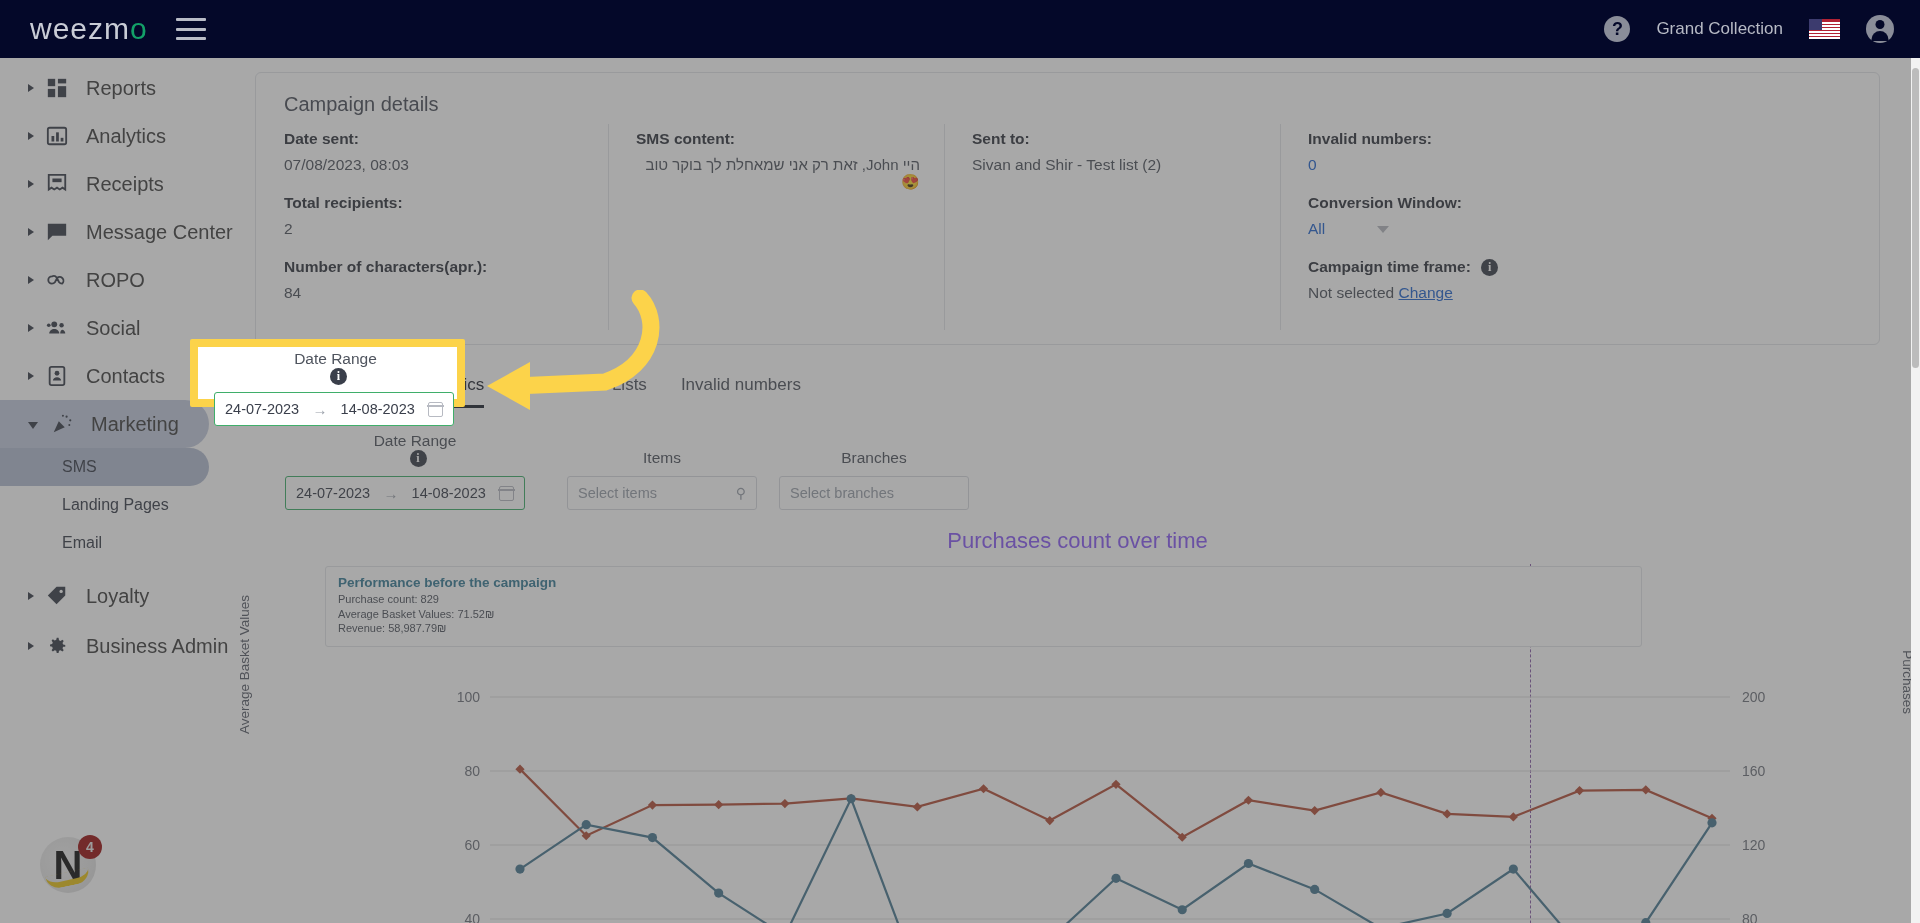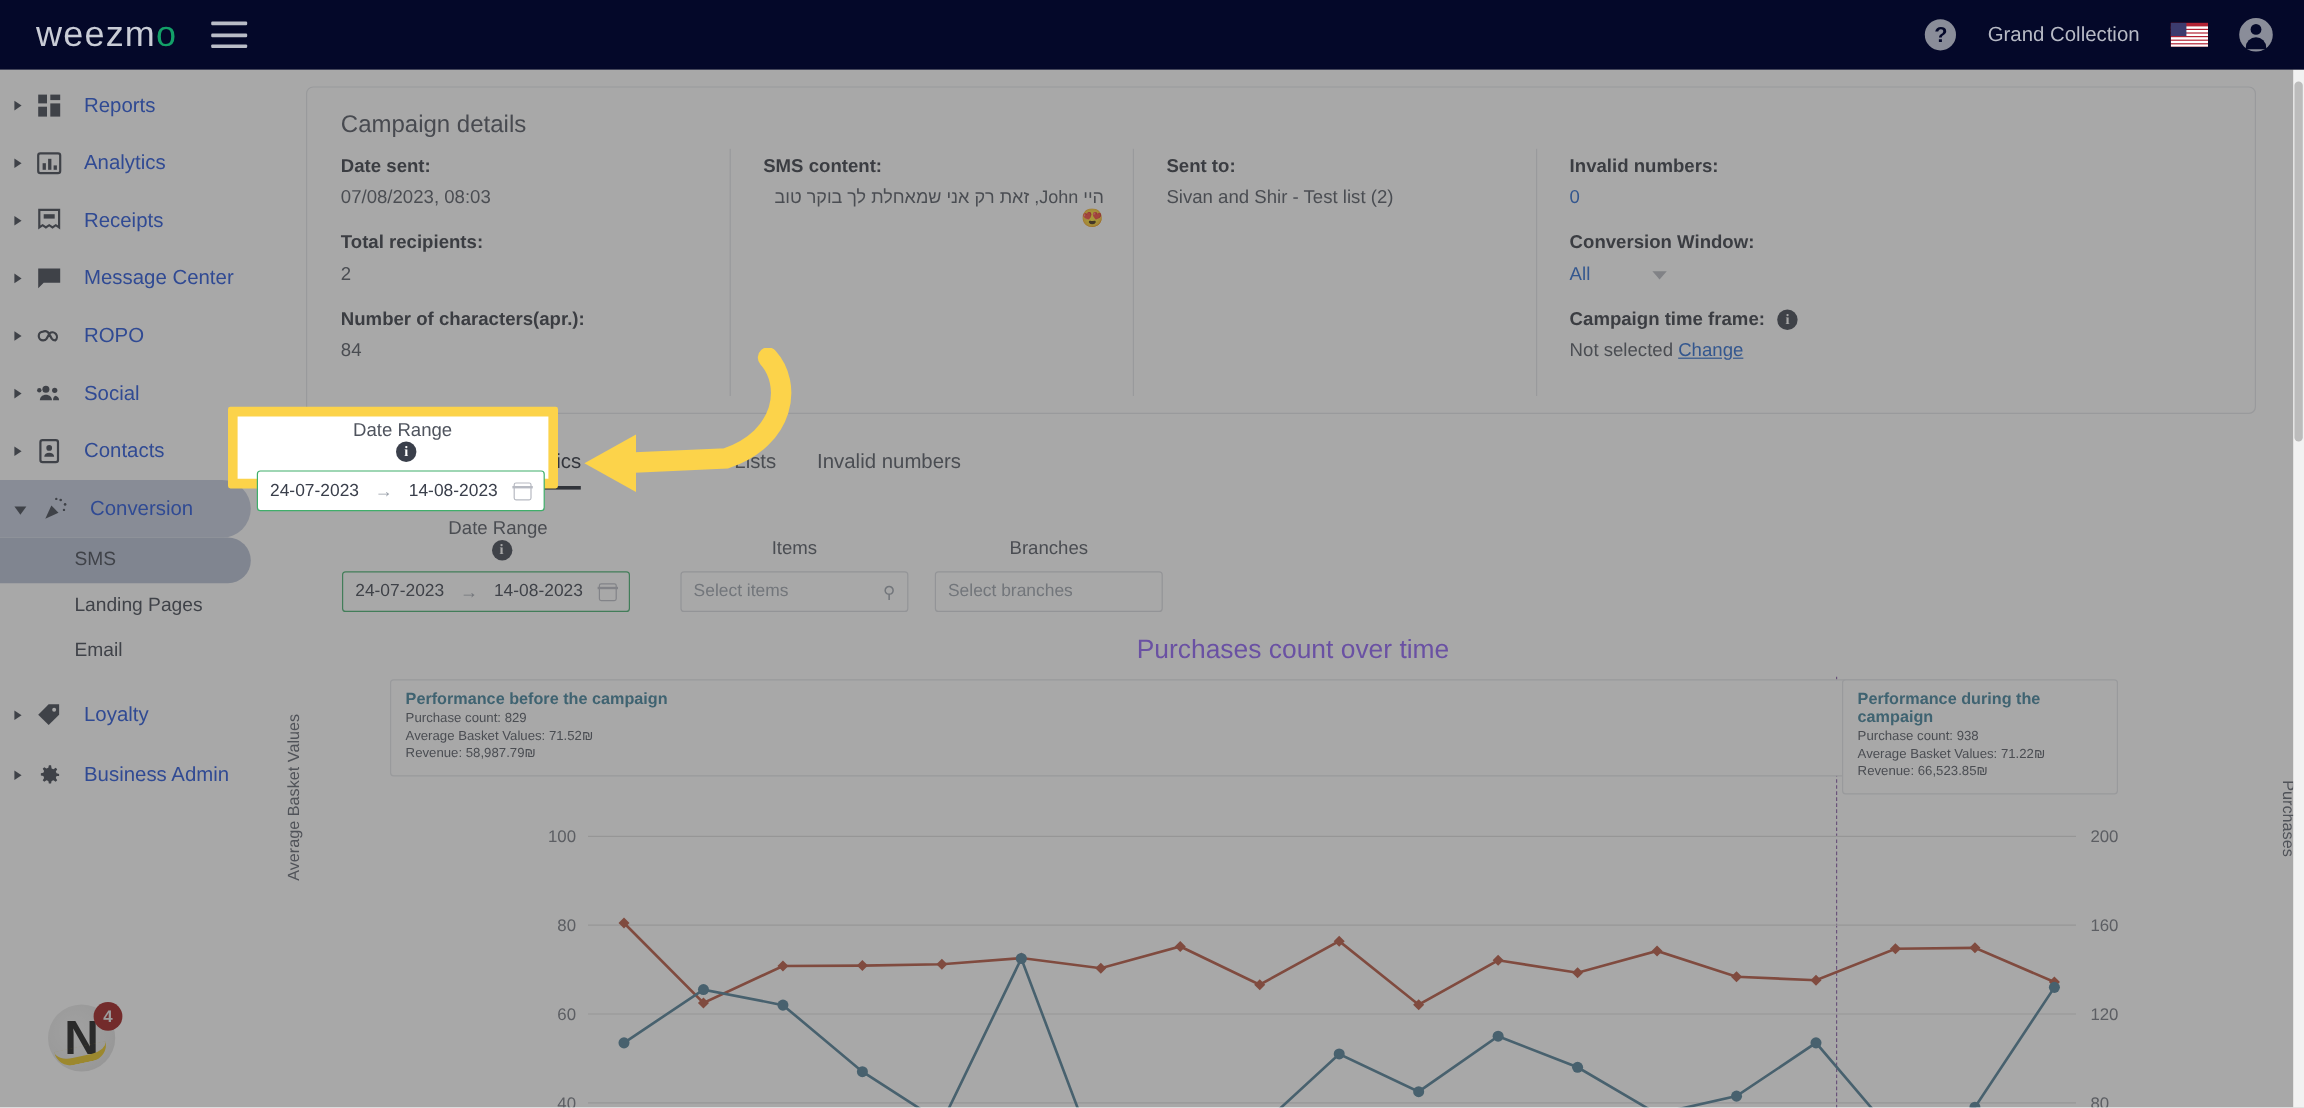--- a/index.html
+++ b/index.html
@@ -62,21 +62,21 @@
   }
 
   
   .sidebar {
     position: absolute; top: 58px; left: 0; width: 235px; height: 865px;
     background: #ffffff; z-index: 10;
     padding-top: 6px;
   }
   .nav-item {
     position: relative; height: 48px; display: flex; align-items: center;
-    padding-left: 12px; cursor: pointer; color: #1d4ed8; font-size: 17px;
+    padding-left: 28px; cursor: pointer; color: #404040; font-size: 20px;
   }
   .nav-item.active { background: #c3cbdd; border-radius: 0 24px 24px 0; margin-right: 26px; }
   .caret {
     width: 0; height: 0; border-left: 6px solid #3a3f4b;
     border-top: 4.5px solid transparent; border-bottom: 4.5px solid transparent;
     margin-right: 10px; flex: 0 0 auto;
   }
   .caret.down {
     border-left: 5px solid transparent; border-right: 5px solid transparent;
     border-top: 7px solid #3a3f4b; border-bottom: 0;
@@ -356,21 +356,21 @@
       <span class="caret down"></span>
       <span class="nav-icon">
         <svg viewBox="0 0 24 24">
             <path d="M3 21l5.5-12 6.5 6.5z"></path>
             <circle cx="17" cy="4" r="1.2"></circle>
             <circle cx="21" cy="8" r="1.2"></circle>
             <circle cx="13" cy="3" r="1.1"></circle>
             <circle cx="20" cy="13" r="1.1"></circle>
           </svg>
       </span>
-      <span>Conversion</span>
+      <span>Marketing</span>
     </div>
 
     <div class="sub-item active">
       <span>SMS</span>
     </div>
     <div class="sub-item">
       <span>Landing Pages</span>
     </div>
     <div class="sub-item">
       <span>Email</span>
@@ -496,26 +496,20 @@
     <div class="chart-area">
       <div class="divider-dash"></div>
 
       <div class="perf-box pb-before">
         <div class="pb-title">Performance before the campaign</div>
         <div class="pb-line">Purchase count: 829</div>
         <div class="pb-line">Average Basket Values: 71.52₪</div>
         <div class="pb-line">Revenue: 58,987.79₪</div>
       </div>
 
-      <div class="perf-box pb-during">
-        <div class="pb-title">Performance during the campaign</div>
-        <div class="pb-line">Purchase count: 938</div>
-        <div class="pb-line">Average Basket Values: 71.22₪</div>
-        <div class="pb-line">Revenue: 66,523.85₪</div>
-      </div>
 
       <div class="axis-label-left">Average Basket Values</div>
       <div class="axis-label-right">Purchases</div>
 
       <svg id="plot" width="1685" height="420" style="position:absolute; left:0; top:80px;">
           <line x1="255" y1="349" x2="1495" y2="349" stroke="#dedede" stroke-width="1"></line>
           <text x="245" y="354" text-anchor="end" font-size="14" fill="#70747d" font-family="&quot;Liberation Sans&quot;, sans-serif">20</text>
           <line x1="255" y1="275" x2="1495" y2="275" stroke="#dedede" stroke-width="1"></line>
           <text x="245" y="280" text-anchor="end" font-size="14" fill="#70747d" font-family="&quot;Liberation Sans&quot;, sans-serif">40</text>
           <line x1="255" y1="201" x2="1495" y2="201" stroke="#dedede" stroke-width="1"></line>

